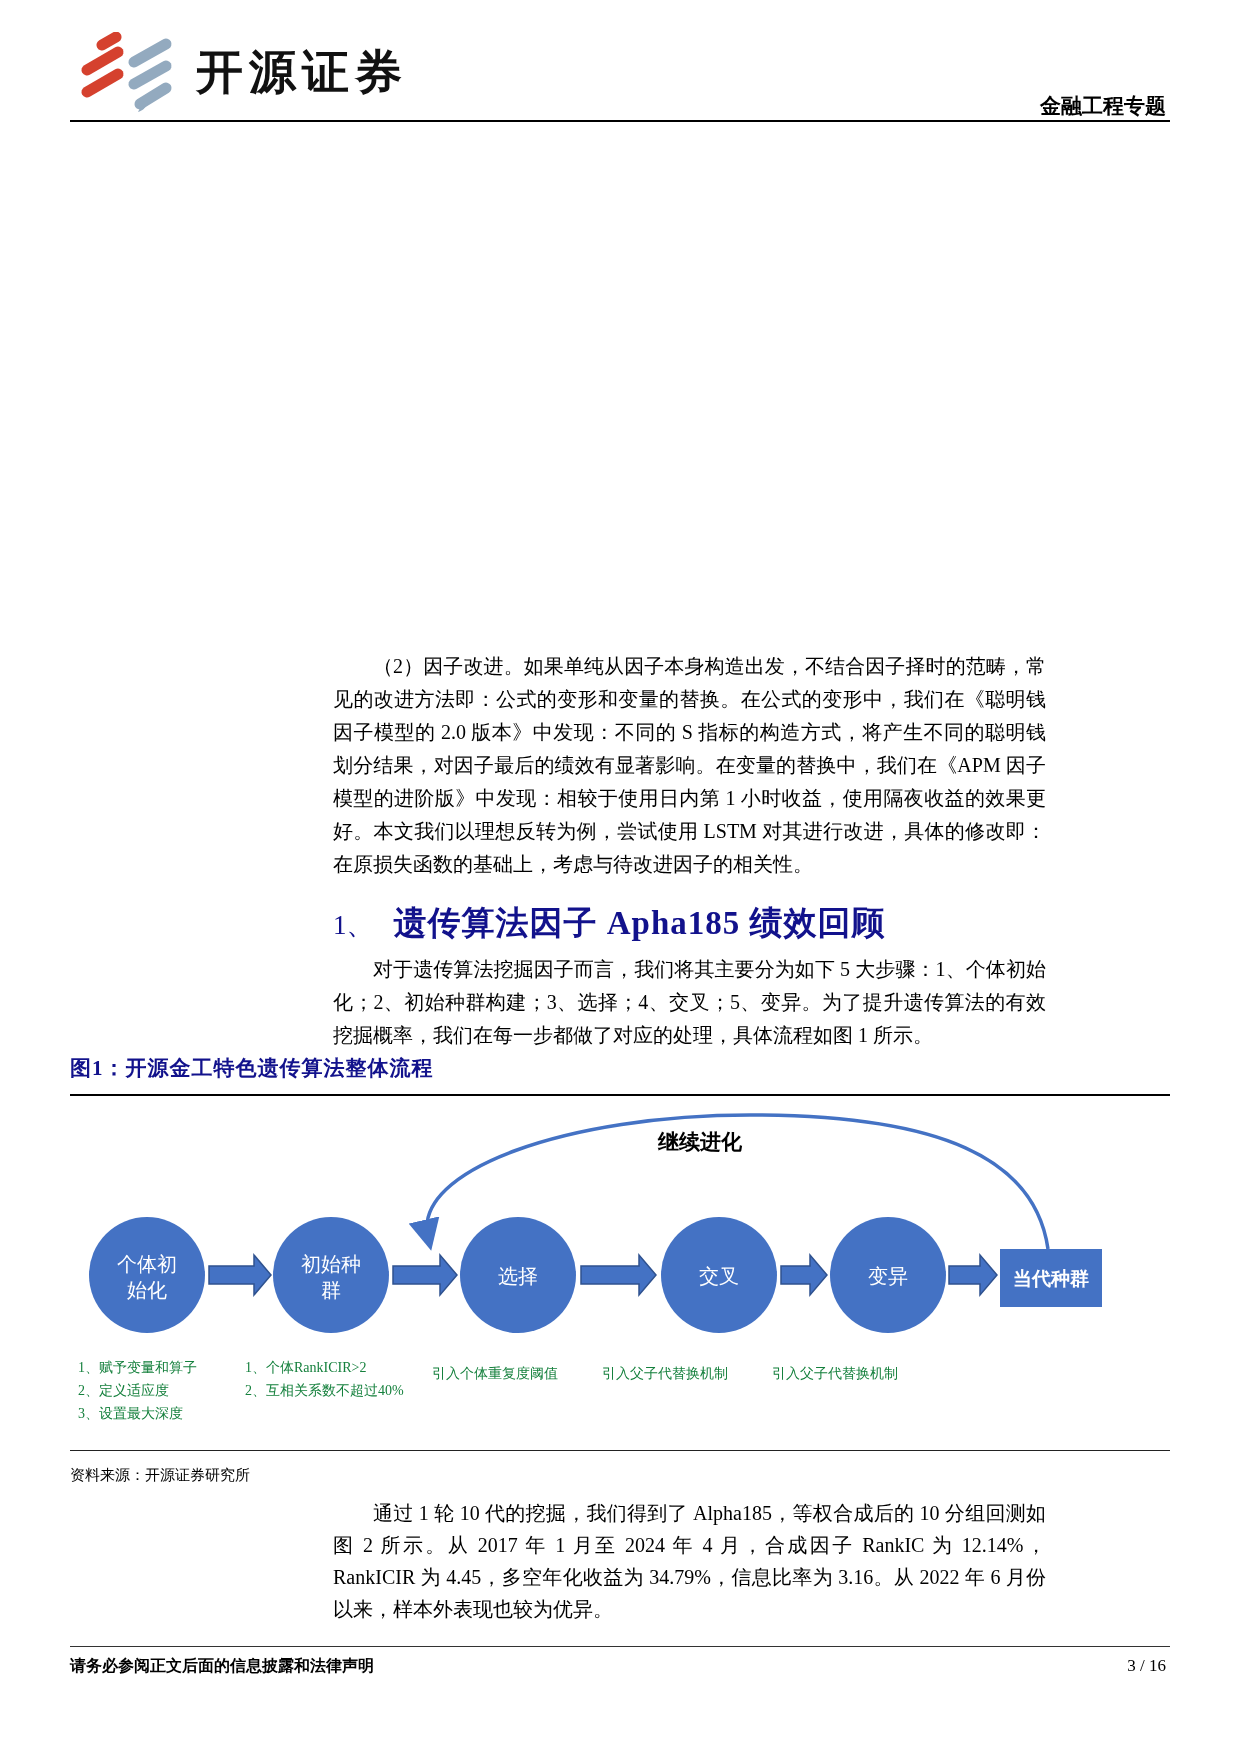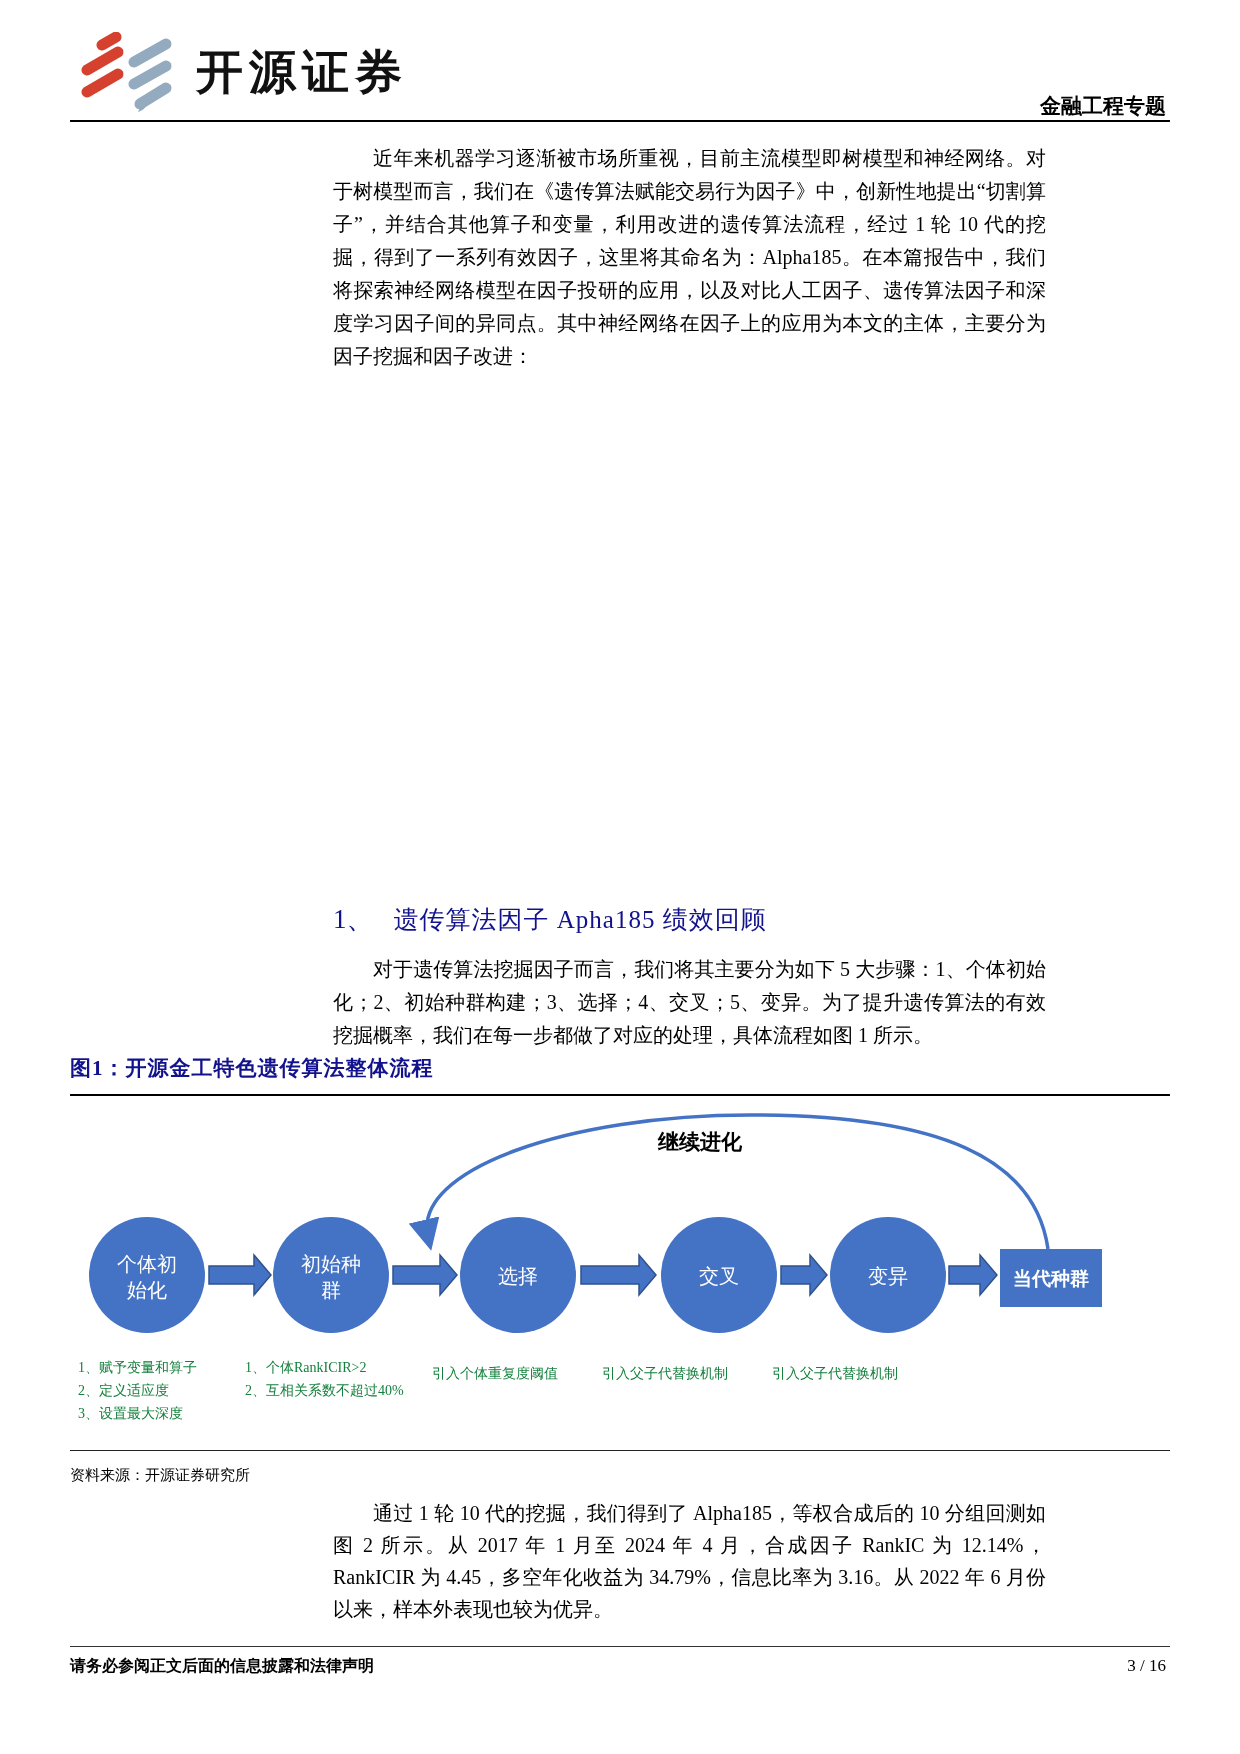--- a/index.html
+++ b/index.html
@@ -13,21 +13,21 @@
   .rule{position:absolute;left:70px;width:1100px;background:#000;}
   .rule-header{top:120px;height:2px;}
   .rule-fig{top:1094px;height:2px;}
   .rule-src{top:1450px;height:1px;background:#222;}
   .rule-foot{top:1646px;height:1px;background:#333;}
   
   .body-para{position:absolute;left:333px;width:713px;margin:0;font-size:20px;
              line-height:33px;text-align:justify;text-indent:2em;}
   .section-heading{position:absolute;left:333px;top:901px;color:#12128C;display:flex;align-items:baseline;}
   .sec-num{font-size:27px;margin-right:20px;}
-  .sec-title{font-size:25px;font-weight:normal;letter-spacing:1px;}
+  .sec-title{font-size:33px;font-weight:bold;letter-spacing:1px;}
   
   .fig-title{position:absolute;left:70px;top:1054px;color:#12128C;font-weight:bold;font-size:21px;letter-spacing:1px;}
   .flowchart{position:absolute;left:60px;top:1103px;}
   .fig-caption{position:absolute;font-size:14px;line-height:23px;color:#15803d;white-space:nowrap;}
   .src-note{position:absolute;left:70px;top:1460px;font-size:15px;margin-top:6px;}
   
   .footer-disclaimer{position:absolute;left:70px;top:1656px;font-size:16px;font-weight:bold;text-align:right;}
   .footer-page{position:absolute;right:74px;top:1656px;font-size:17px;}
   svg text{font-family:"Liberation Serif",serif;}
 </style>
@@ -48,21 +48,21 @@
         <path d="M56,52 L88,34"></path>
         <path d="M62,72 L88,56"></path>
       </g>
       <path d="M70,70 C68,76 64,79 60,80 L66,68 Z" fill="#93AABF"></path>
     </svg>
     <div class="brand-name">开源证券</div>
   </div>
   <div class="header-topic">金融工程专题</div>
   <div class="rule rule-header"></div>
 
-  <p class="body-para" style="top:142px">近年来机器学习逐渐被市场所重视，目前主流模型即树模型和神经网络。对于树模型而言，我们在《遗传算法赋能交易行为因子》中，创新性地提出“切割算子”，并结合其他算子和变量，利用改进的遗传算法流程，经过 1 轮 10 代的挖掘，得到了一系列有效因子，这里将其命名为：Alpha185。在本篇报告中，我们将探索神经网络模型在因子投研的应用，以及对比人工因子、遗传算法因子和深度学习因子间的异同点。其中神经网络在因子上的应用为本文的主体，主要分为因子挖掘和因子改进：</p>
+  <p class="body-para" style="top:650px">（2）因子改进。如果单纯从因子本身构造出发，不结合因子择时的范畴，常见的改进方法即：公式的变形和变量的替换。在公式的变形中，我们在《聪明钱因子模型的 2.0 版本》中发现：不同的 S 指标的构造方式，将产生不同的聪明钱划分结果，对因子最后的绩效有显著影响。在变量的替换中，我们在《APM 因子模型的进阶版》中发现：相较于使用日内第 1 小时收益，使用隔夜收益的效果更好。本文我们以理想反转为例，尝试使用 LSTM 对其进行改进，具体的修改即：在原损失函数的基础上，考虑与待改进因子的相关性。</p>
 
   <div class="section-heading">
     <span class="sec-num">1、</span>
     <span class="sec-title">遗传算法因子 Apha185 绩效回顾</span>
   </div>
 
   <p class="body-para" style="top:953px">对于遗传算法挖掘因子而言，我们将其主要分为如下 5 大步骤：1、个体初始化；2、初始种群构建；3、选择；4、交叉；5、变异。为了提升遗传算法的有效挖掘概率，我们在每一步都做了对应的处理，具体流程如图 1 所示。</p>
 
   <div class="fig-title">图1：开源金工特色遗传算法整体流程</div>
   <div class="rule rule-fig"></div>

